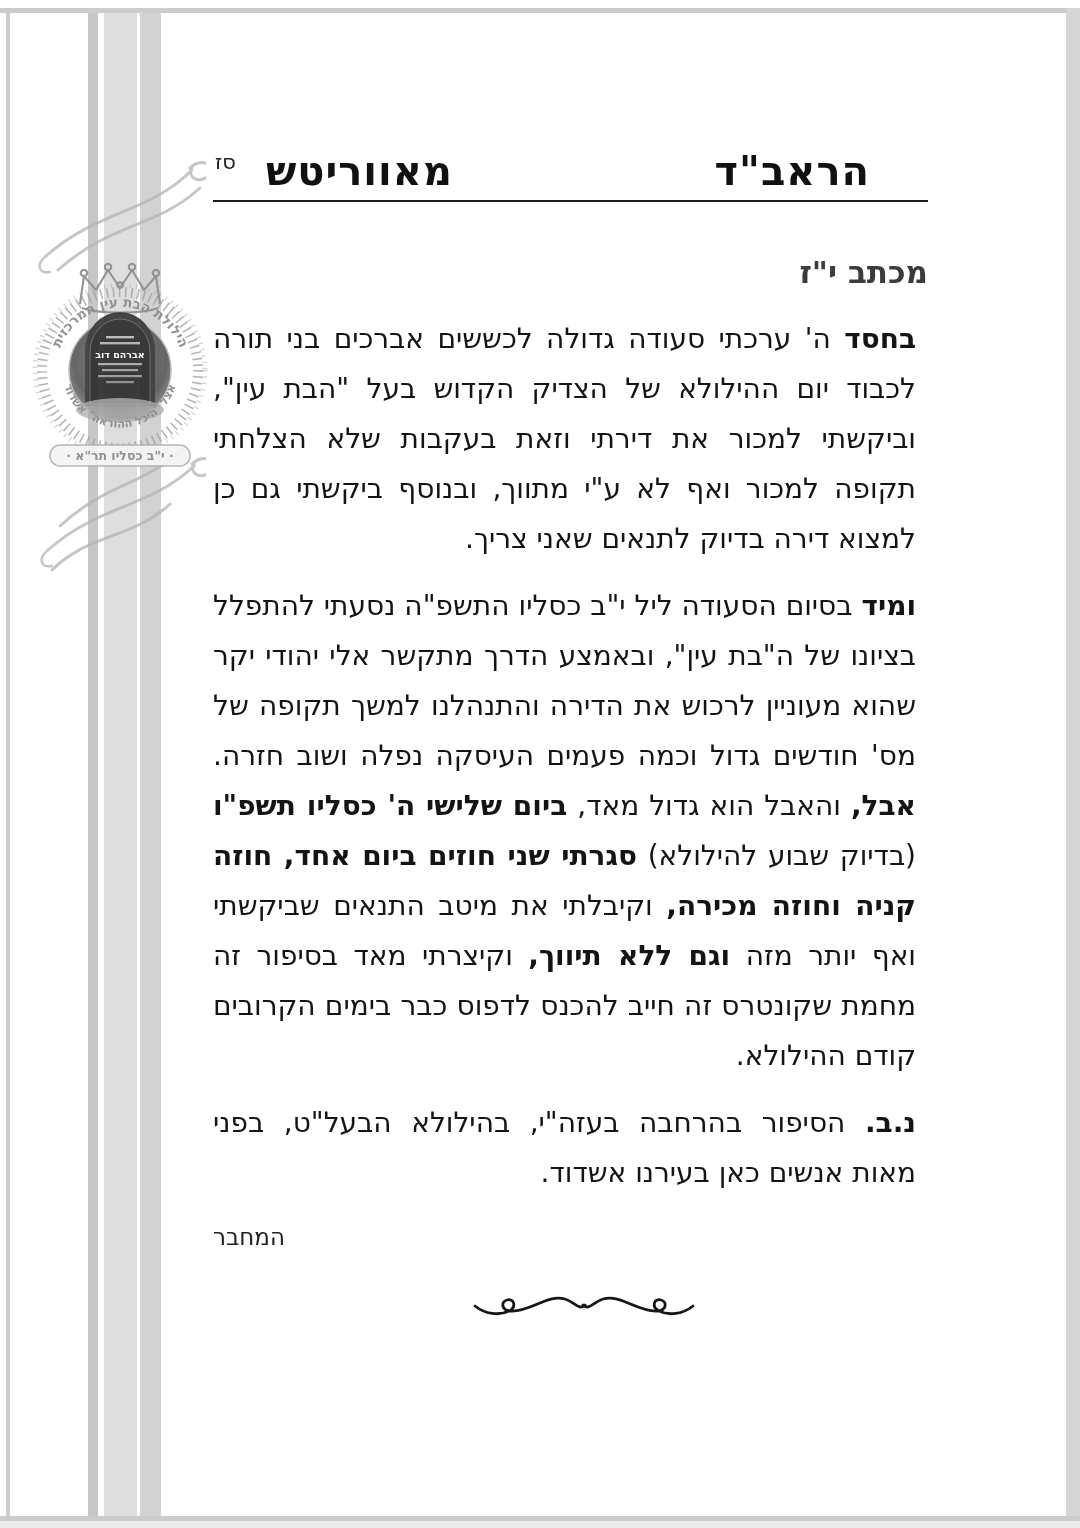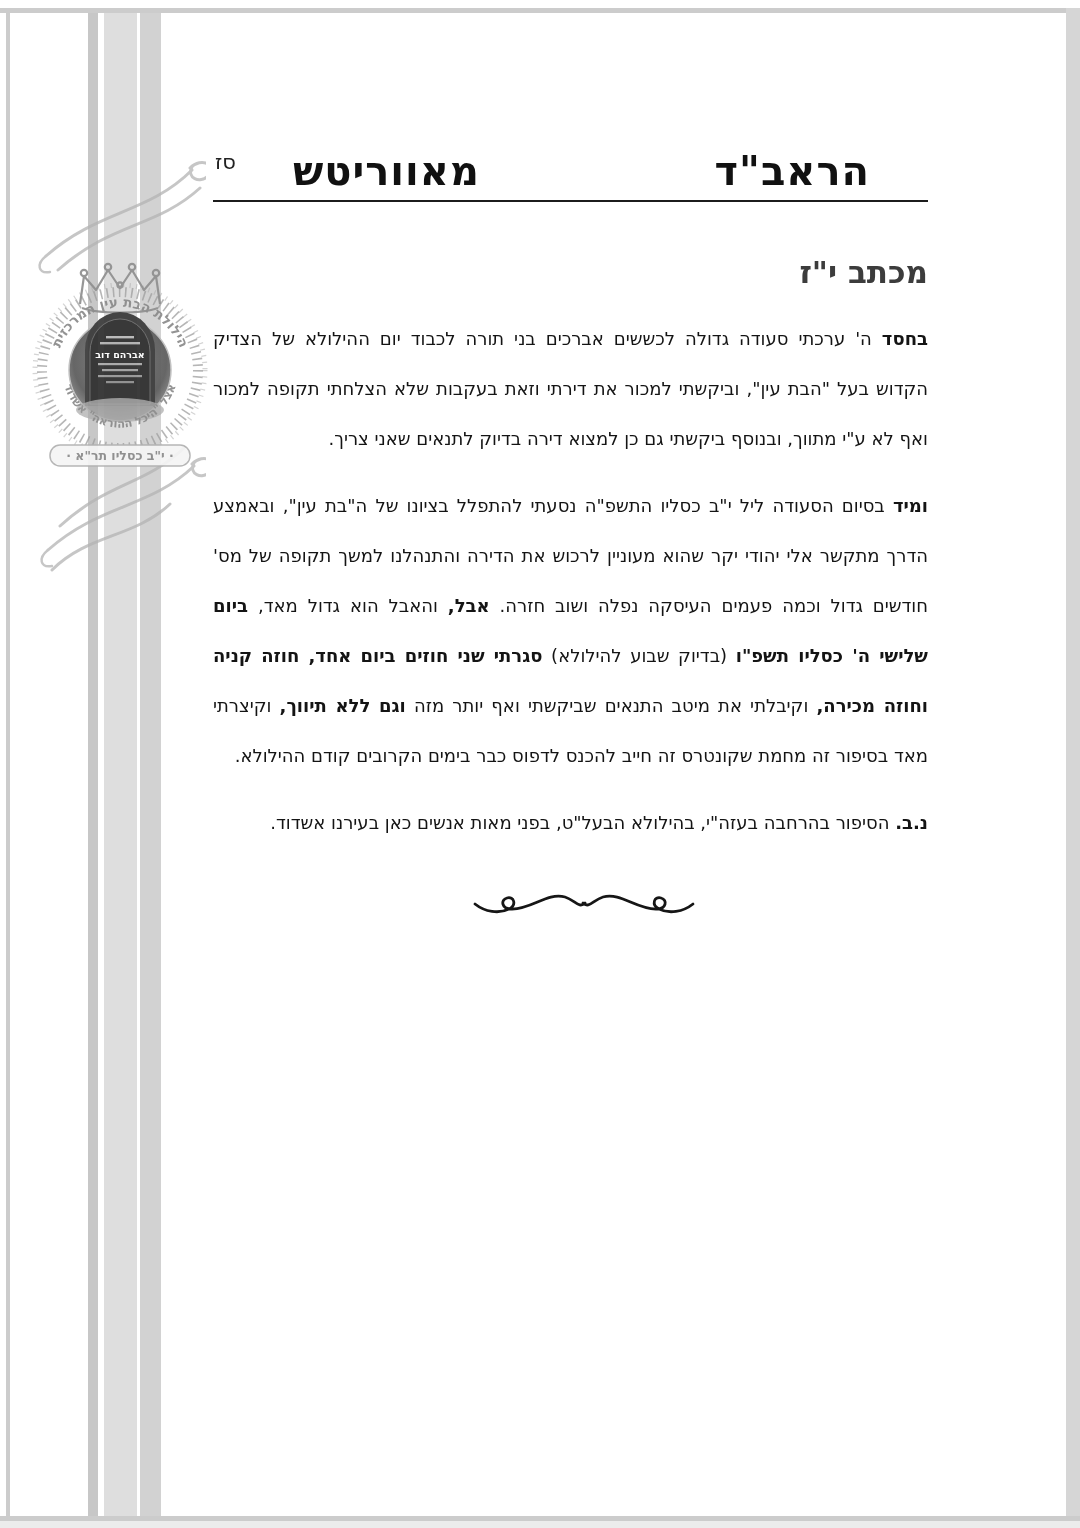--- a/index.html
+++ b/index.html
@@ -34,37 +34,37 @@
   }
   .hdr{
     position:relative;height:70px;
     border-bottom:2px solid #1c1c1c;
   }
   .hdr-right{
     position:absolute;right:58px;bottom:6px;
     font-weight:bold;font-size:40px;letter-spacing:1px;color:#111;
   }
   .hdr-center{
-    position:absolute;left:80px;bottom:6px;
+    position:absolute;left:53px;bottom:6px;
     font-weight:bold;font-size:40px;letter-spacing:1px;color:#111;
   }
   .hdr-pagenum{
     position:absolute;left:2px;bottom:26px;
     font-size:21px;color:#222;
   }
   .letter-title{
     margin:52px 0 0 0;
     font-size:31px;font-weight:bold;color:#3c3c3c;
     text-align:right;
   }
   .body-text{margin-top:24px;}
   .para{
-    font-size:18px;line-height:50px;
+    font-size:28px;line-height:50px;
     text-align:justify;text-align-last:right;
-    margin:0 0 17px 0;
+    margin:0 12px 17px 0;
     color:#141414;
   }
   .para .b{font-weight:bold;}
   .signature{
     margin-top:26px;
     font-size:23px;color:#222;
     text-align:left;
   }
   .divider{
     margin:34px auto 0 auto;
@@ -168,20 +168,21 @@
     </div>
 
     <h2 class="letter-title">מכתב י"ז</h2>
 
     <div class="body-text">
         <div class="para"><span class="b">בחסד</span><span> ה' ערכתי סעודה גדולה לכששים אברכים בני תורה לכבוד יום ההילולא של הצדיק הקדוש בעל "הבת עין", וביקשתי למכור את דירתי וזאת בעקבות שלא הצלחתי תקופה למכור ואף לא ע"י מתווך, ובנוסף ביקשתי גם כן למצוא דירה בדיוק לתנאים שאני צריך.</span></div>
         <div class="para"><span class="b">ומיד</span><span> בסיום הסעודה ליל י"ב כסליו התשפ"ה נסעתי להתפלל בציונו של ה"בת עין", ובאמצע הדרך מתקשר אלי יהודי יקר שהוא מעוניין לרכוש את הדירה והתנהלנו למשך תקופה של מס' חודשים גדול וכמה פעמים העיסקה נפלה ושוב חזרה. </span><span class="b">אבל,</span><span> והאבל הוא גדול מאד, </span><span class="b">ביום שלישי ה' כסליו תשפ"ו</span><span> (בדיוק שבוע להילולא) </span><span class="b">סגרתי שני חוזים ביום אחד, חוזה קניה וחוזה מכירה,</span><span> וקיבלתי את מיטב התנאים שביקשתי ואף יותר מזה </span><span class="b">וגם ללא תיווך,</span><span> וקיצרתי מאד בסיפור זה מחמת שקונטרס זה חייב להכנס לדפוס כבר בימים הקרובים קודם ההילולא.</span></div>
         <div class="para"><span class="b">נ.ב.</span><span> הסיפור בהרחבה בעזה"י, בהילולא הבעל"ט, בפני מאות אנשים כאן בעירנו אשדוד.</span></div>
       </div>
 
+    <div class="signature">המחבר</div>
 
     <svg class="divider" viewBox="0 0 230 40">
       <g fill="none" stroke="#161616" stroke-width="2.8" stroke-linecap="round">
         <path d="M6,22 C16,30 30,32 40,27 C48,23 45,14 38,16 C31,18 33,27 42,27 C62,28 78,10 96,15 C106,18 110,27 116,21"></path>
         <path d="M224,22 C214,30 200,32 190,27 C182,23 185,14 192,16 C199,18 197,27 188,27 C168,28 152,10 134,15 C124,18 120,27 114,21"></path>
       </g>
     </svg>
 
   </div>
 </div>

